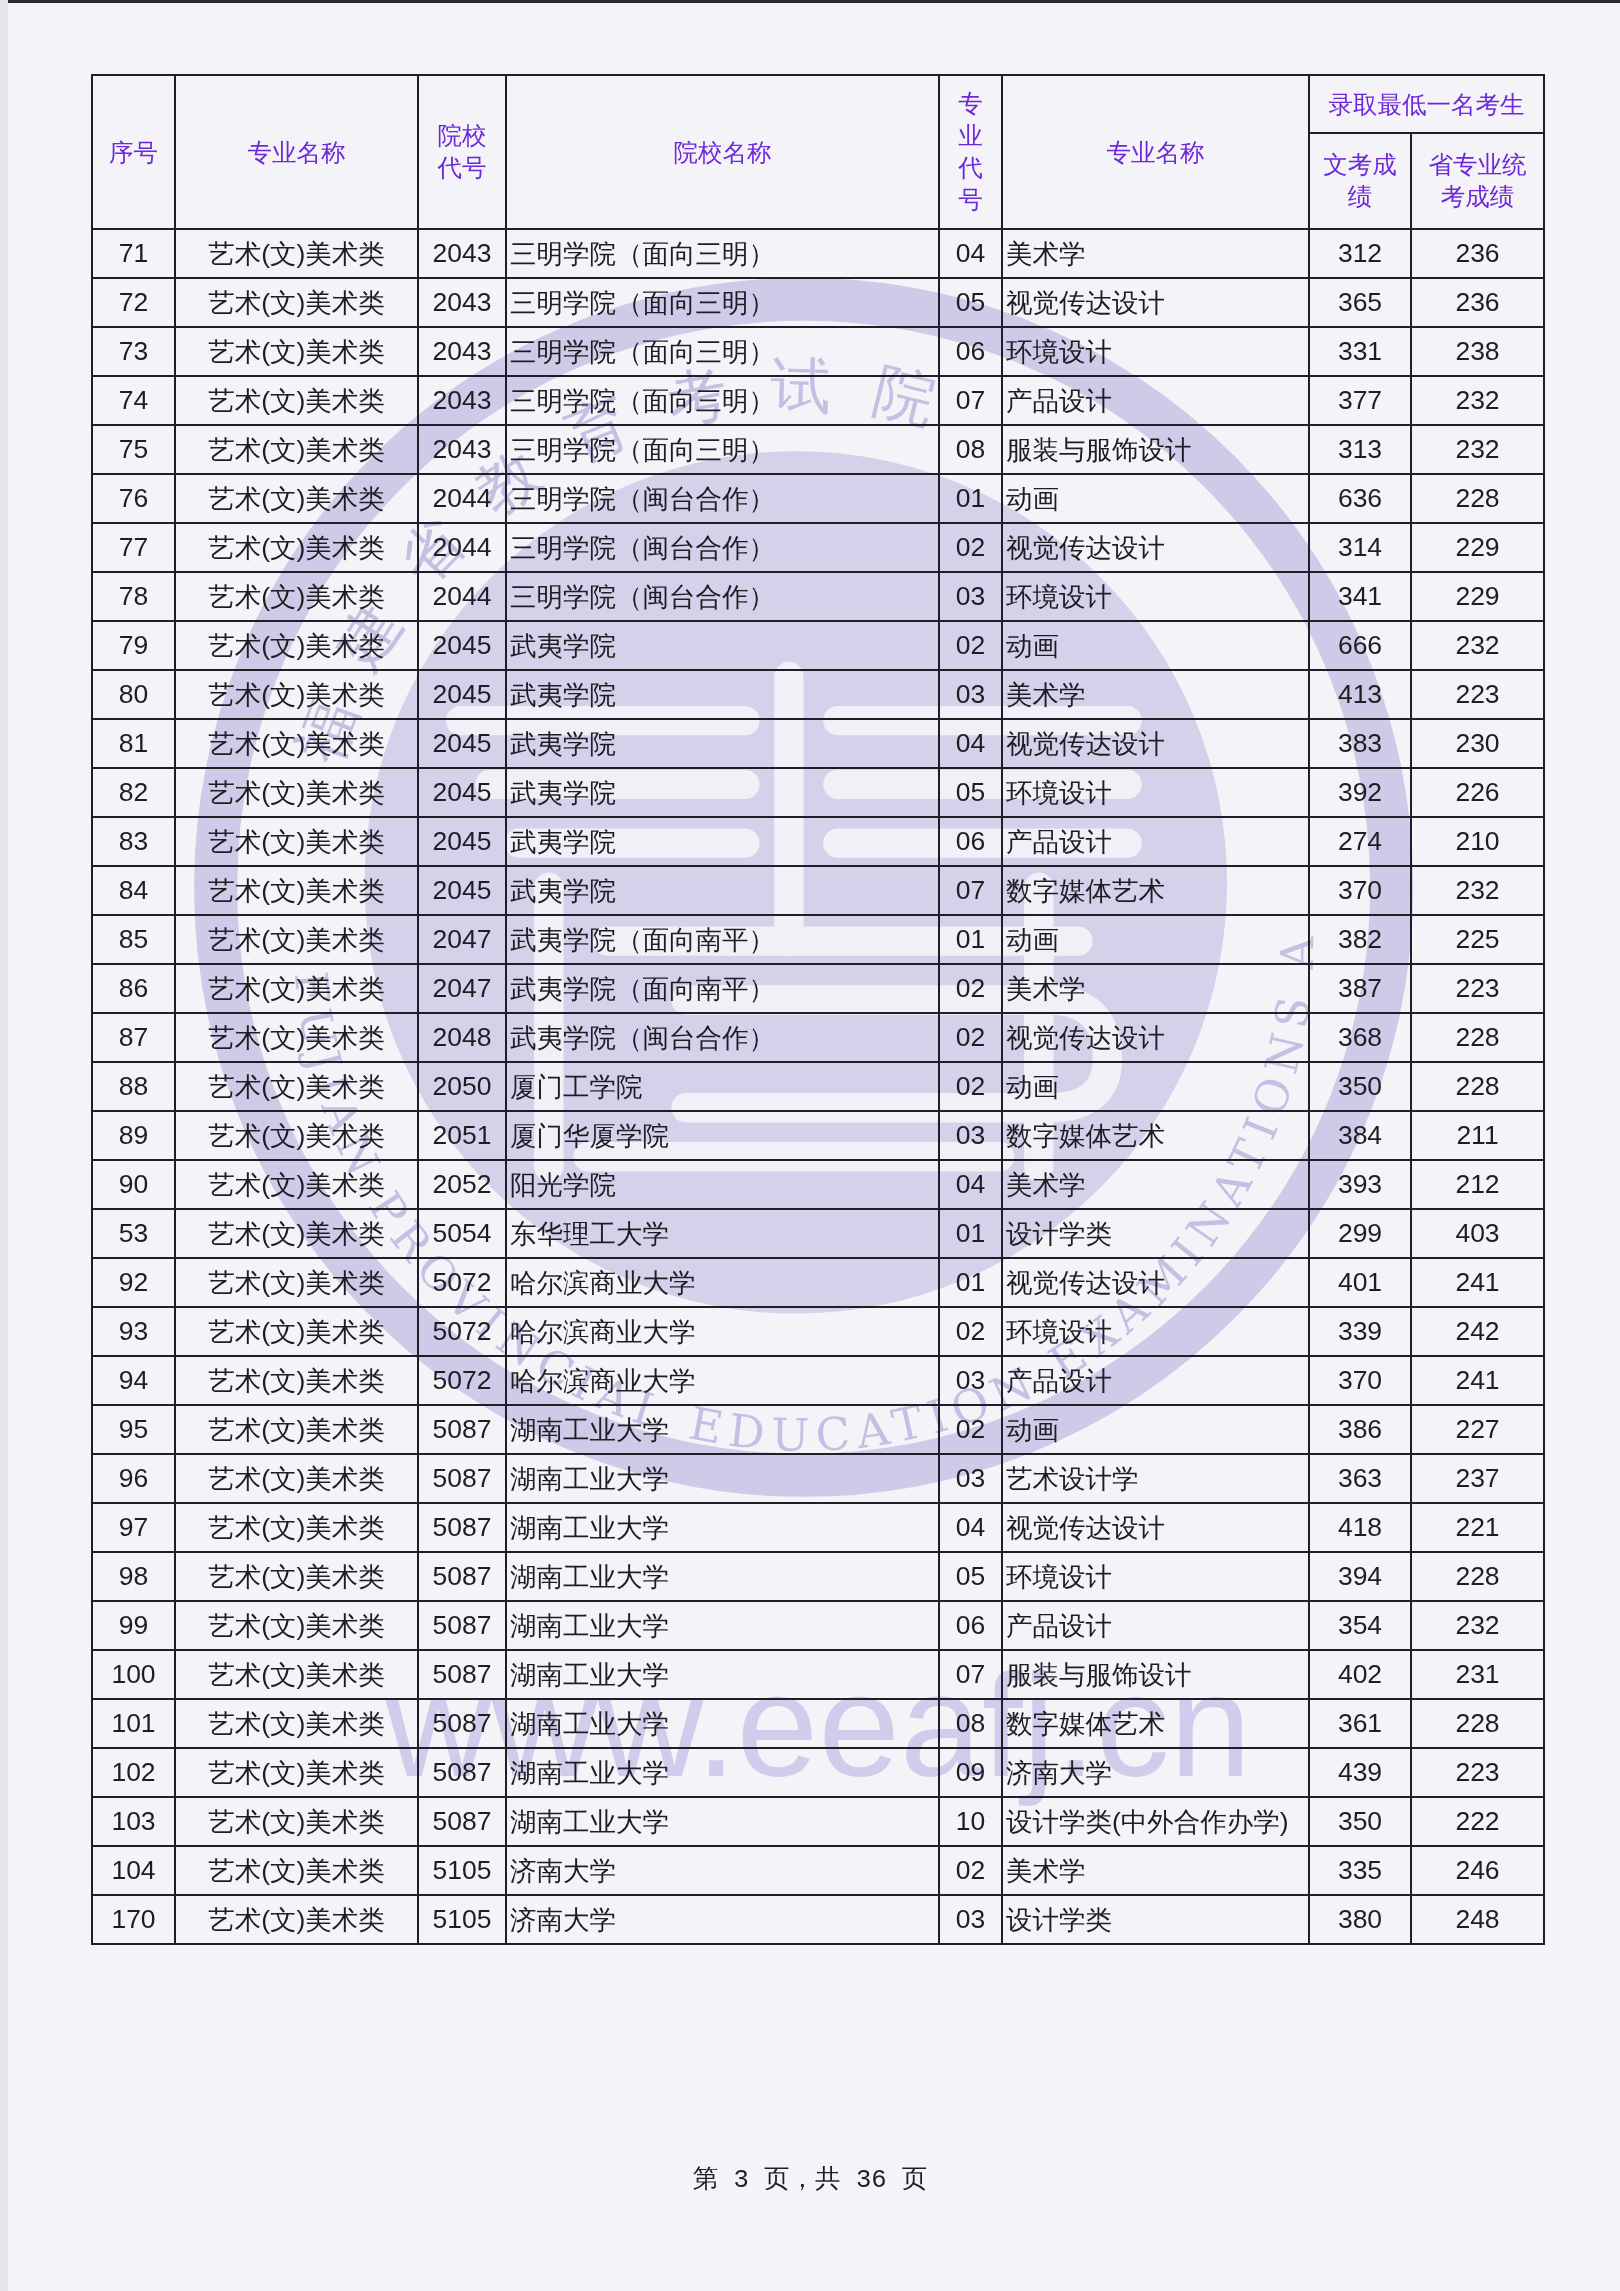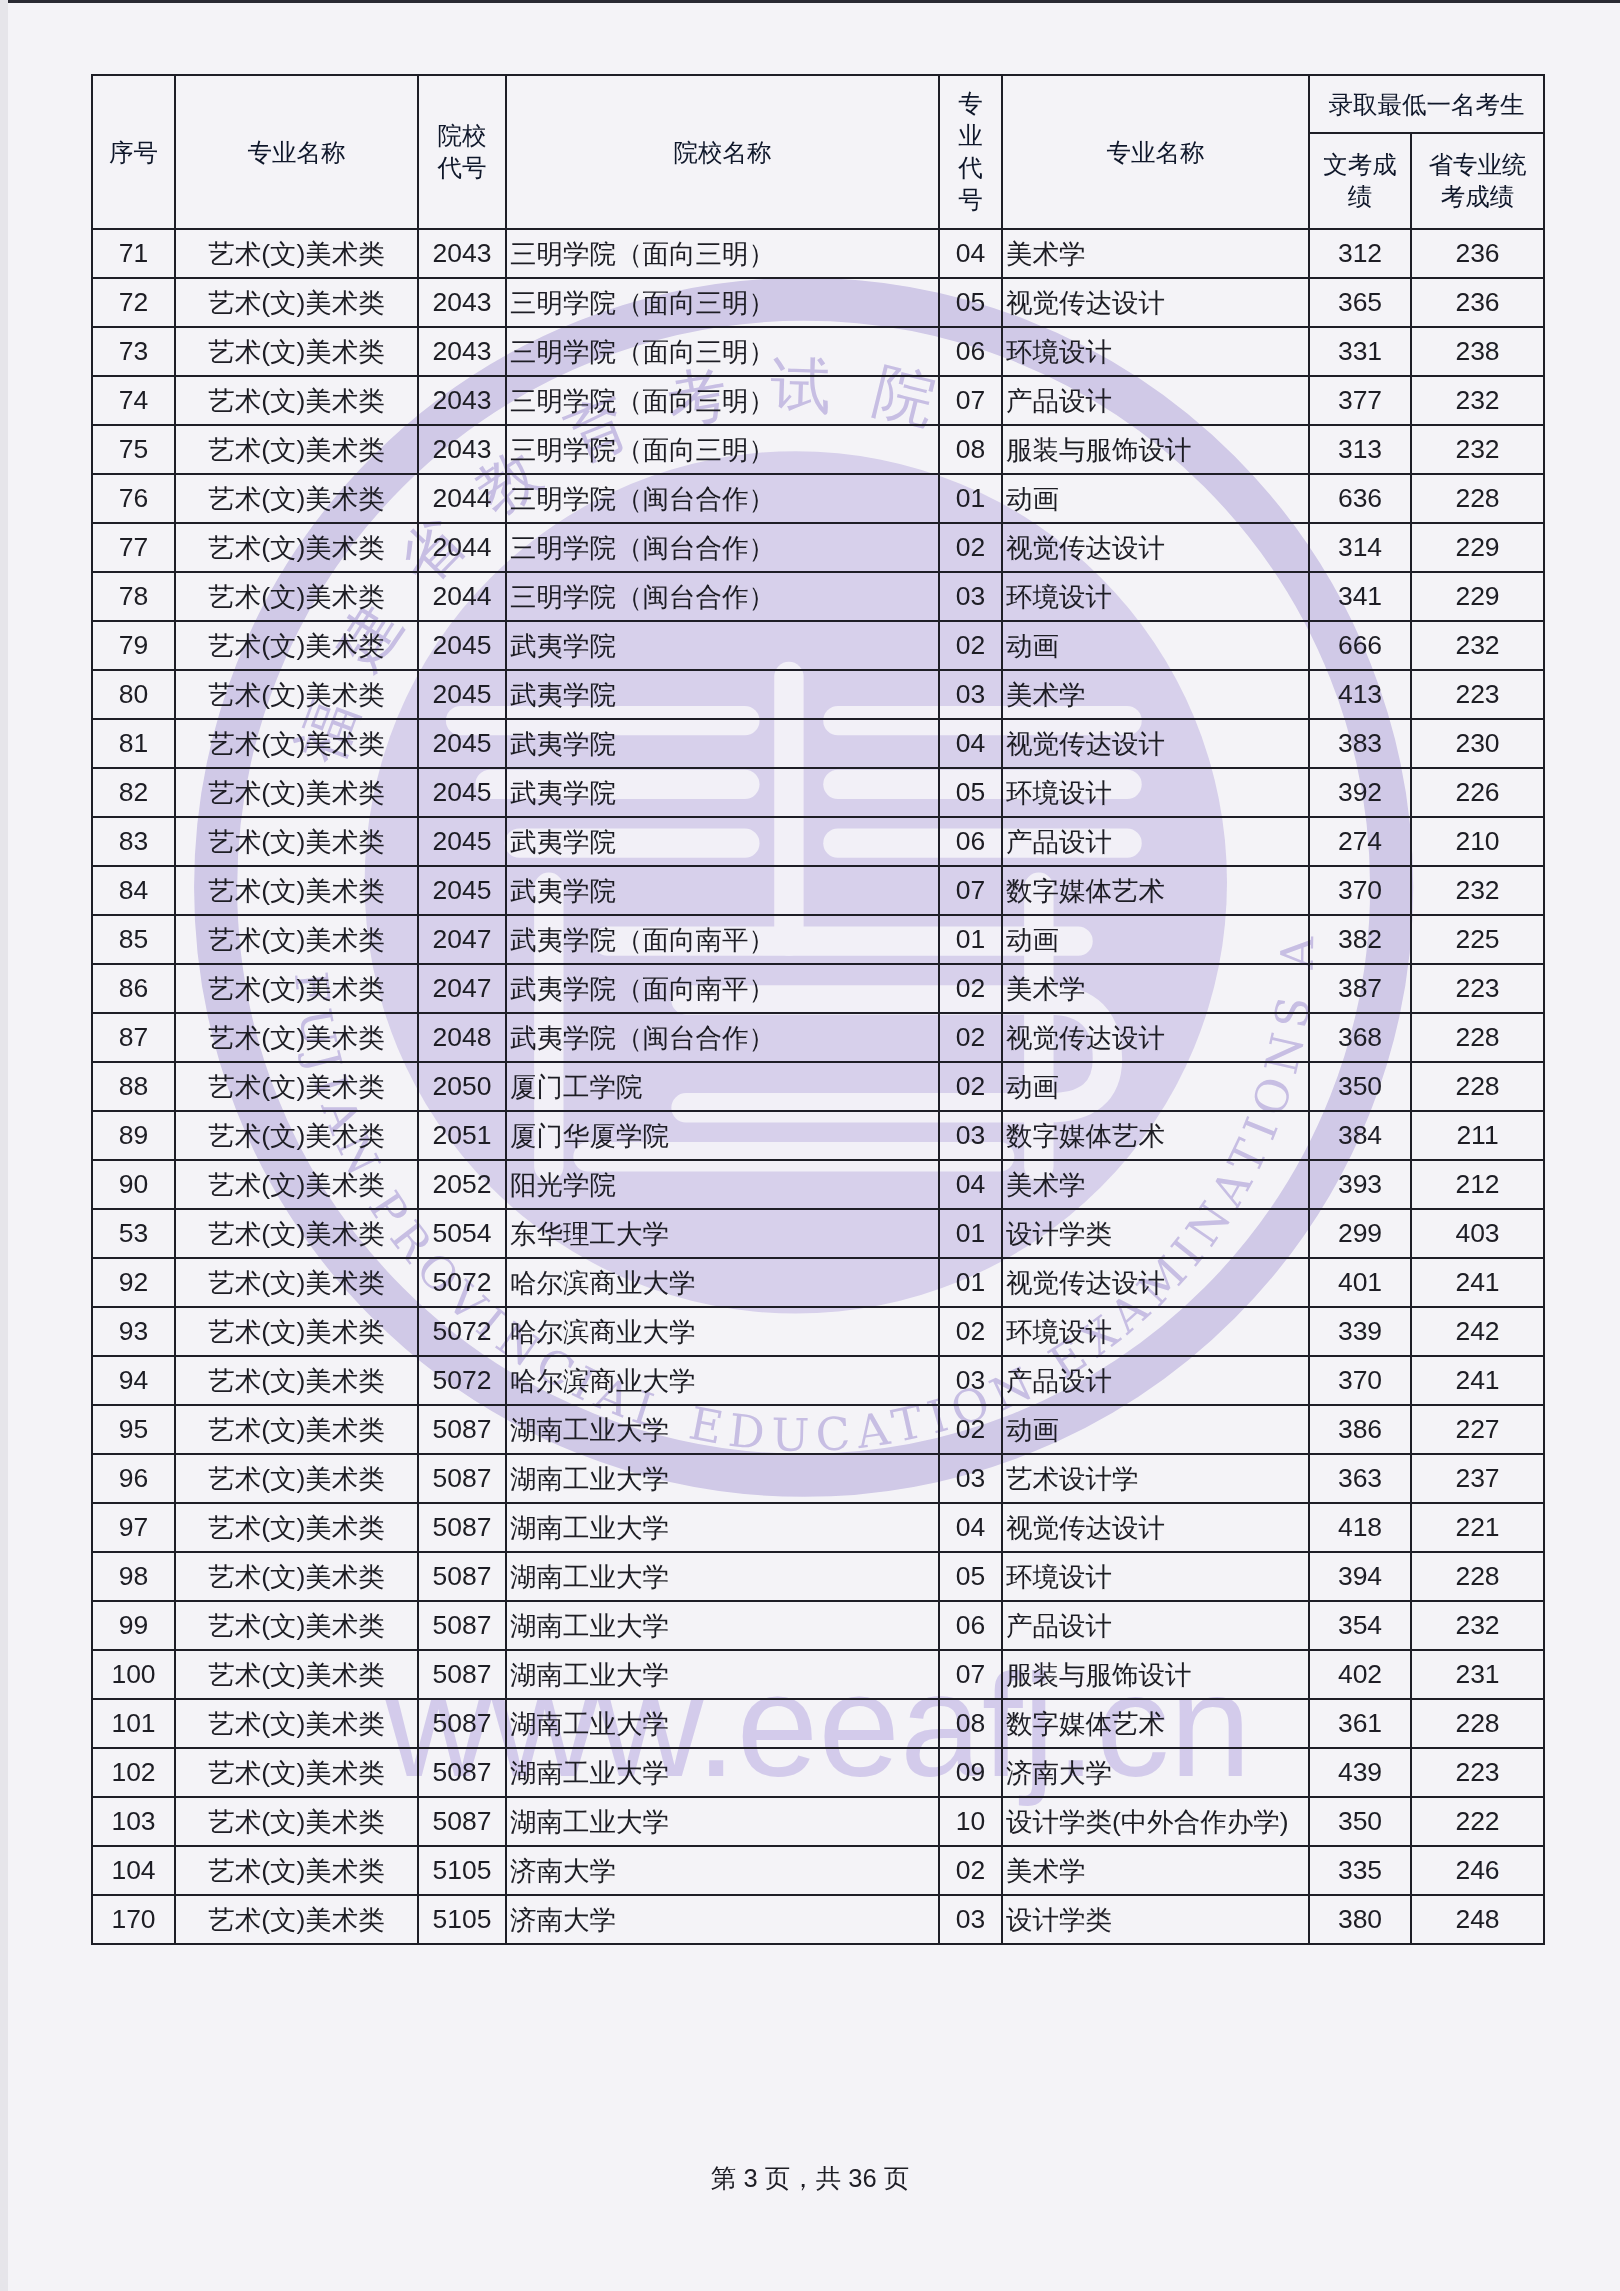--- a/index.html
+++ b/index.html
@@ -23,36 +23,36 @@
     padding: 0;
     background: transparent;
     overflow: hidden;
     white-space: nowrap;
   }
   th {
     font-weight: normal;
     font-size: 24.5px;
     line-height: 33px;
     text-align: center;
-    color: #0f172a;
+    color: #6d28d9;
   }
   th.vertical { white-space: normal; word-break: break-all; line-height: 32px; }
   td {
     height: 47px;
     font-size: 26.5px;
     font-family: "Liberation Sans", "DejaVu Sans", sans-serif;
     text-align: center;
   }
   td.left { text-align: left; padding-left: 2.9px; }
   .hdr-top { height: 58px; }
   .hdr-bot { height: 96px; }
   .footer {
     position: absolute; left: 0; width: 1620px; top: 2161px;
     text-align: center; font-size: 25.5px; color: #1d1d24;
-    font-family: Liberation Sans, sans-serif;
+    font-family: Liberation Mono, monospace;
     z-index: 2;
   }
 </style>
 </head>
 <body>
 
 <div class="scan-top"></div>
 <div class="scan-left"></div>
 
 <svg class="watermark" viewBox="0 0 1653 2338" xmlns="http://www.w3.org/2000/svg">

